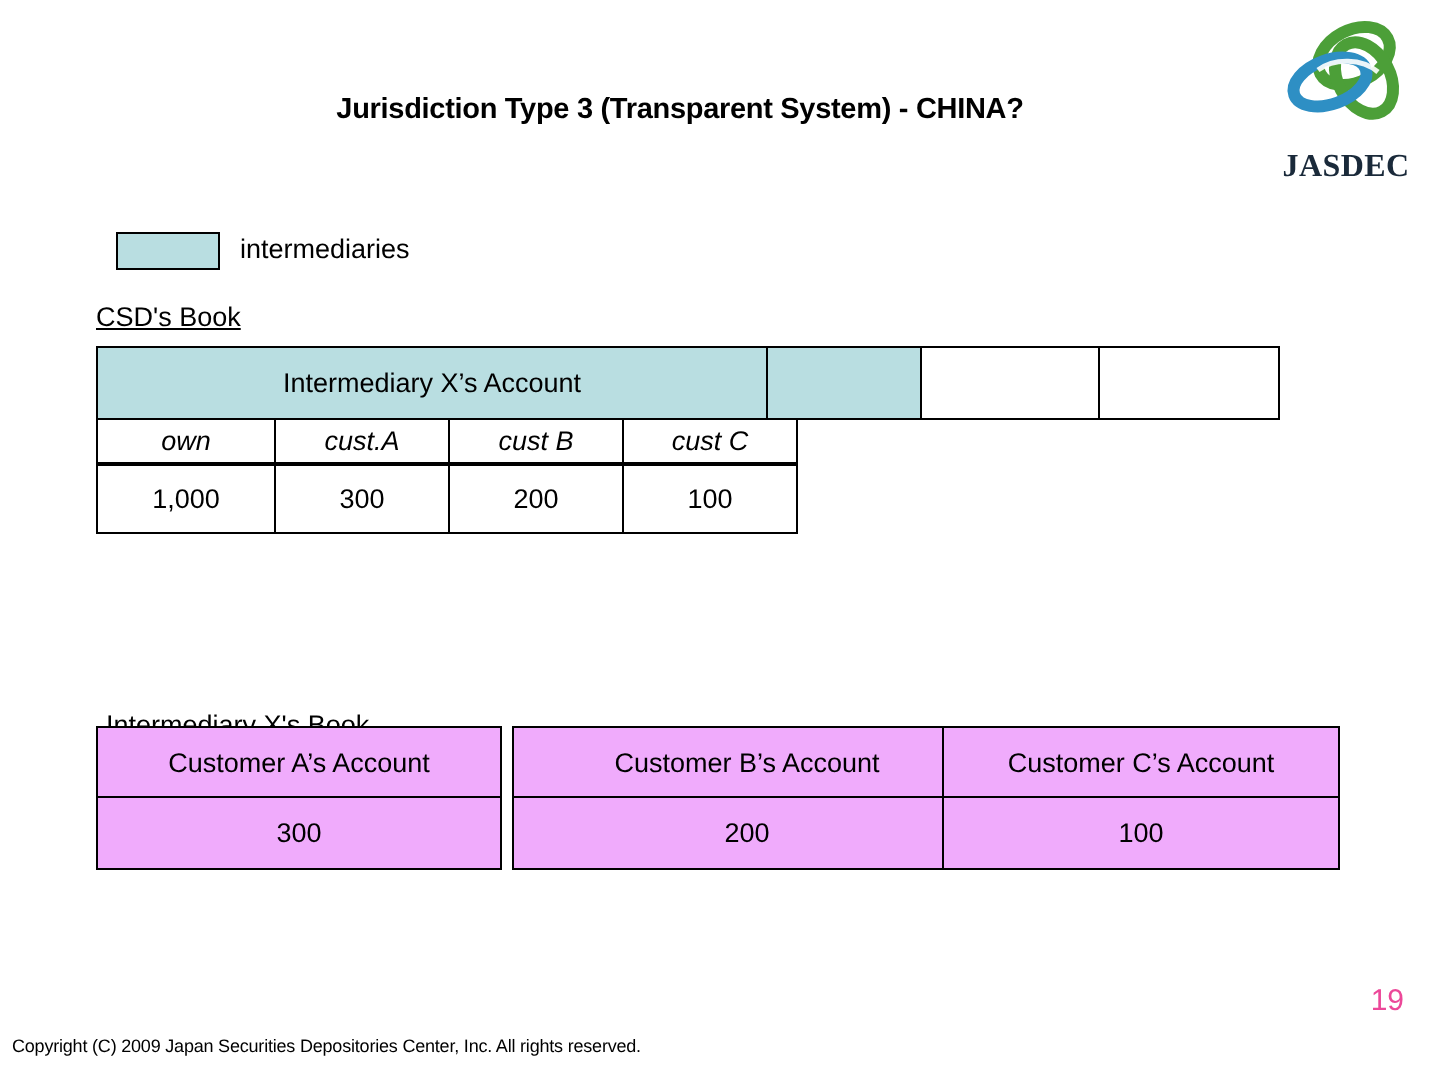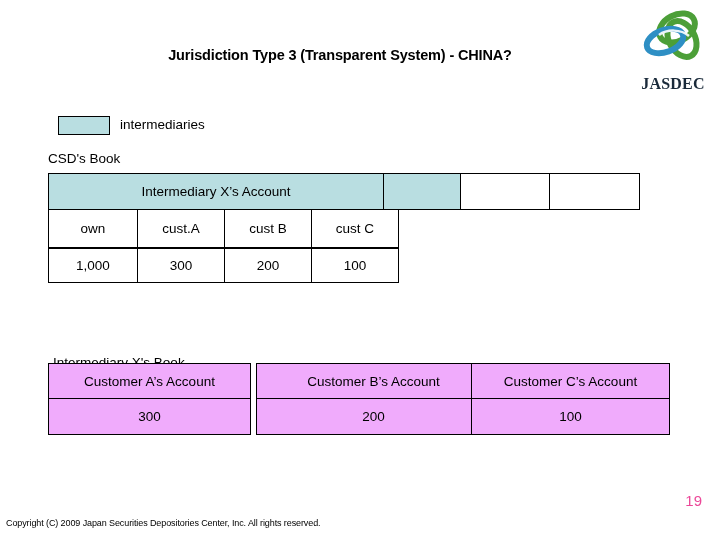--- a/index.html
+++ b/index.html
@@ -71,20 +71,21 @@
     top: 117px;
     font-size: 13.5px;
     white-space: nowrap;
   }
 
   
   .section-label {
     position: absolute;
     font-size: 13.5px;
     white-space: nowrap;
+    text-decoration: underline;
   }
   #csd-book-label { left: 48px; top: 151px; }
   #intermediary-book-label { left: 53px; top: 355px; }
 
   
   #csd-table {
     position: absolute;
     left: 48px;
     top: 173px;
   }
@@ -107,21 +108,21 @@
   .cell.blank { }
   .cell.thick-top { border-top-width: 2px; }
 
   
   #hdr-account   { width: 336px; height: 37px; }
   #hdr-blue-pad  { width:  78px; height: 37px; }
   #hdr-white-1   { width:  90px; height: 37px; }
   #hdr-white-2   { width:  91px; height: 37px; }
 
   
-  .subhdr-cell { width: 88px; height: 39px; }
+  .subhdr-cell { width: 88px; height: 23px; font-style: italic; }
   .subhdr-cell.c0 { width: 90px; }
   .value-cell  { width: 88px; height: 36px; font-weight: normal; }
   .value-cell.c0 { width: 90px; }
 
   
   .cust-box {
     position: absolute;
     box-sizing: border-box;
   }
   .cust-head, .cust-value {

